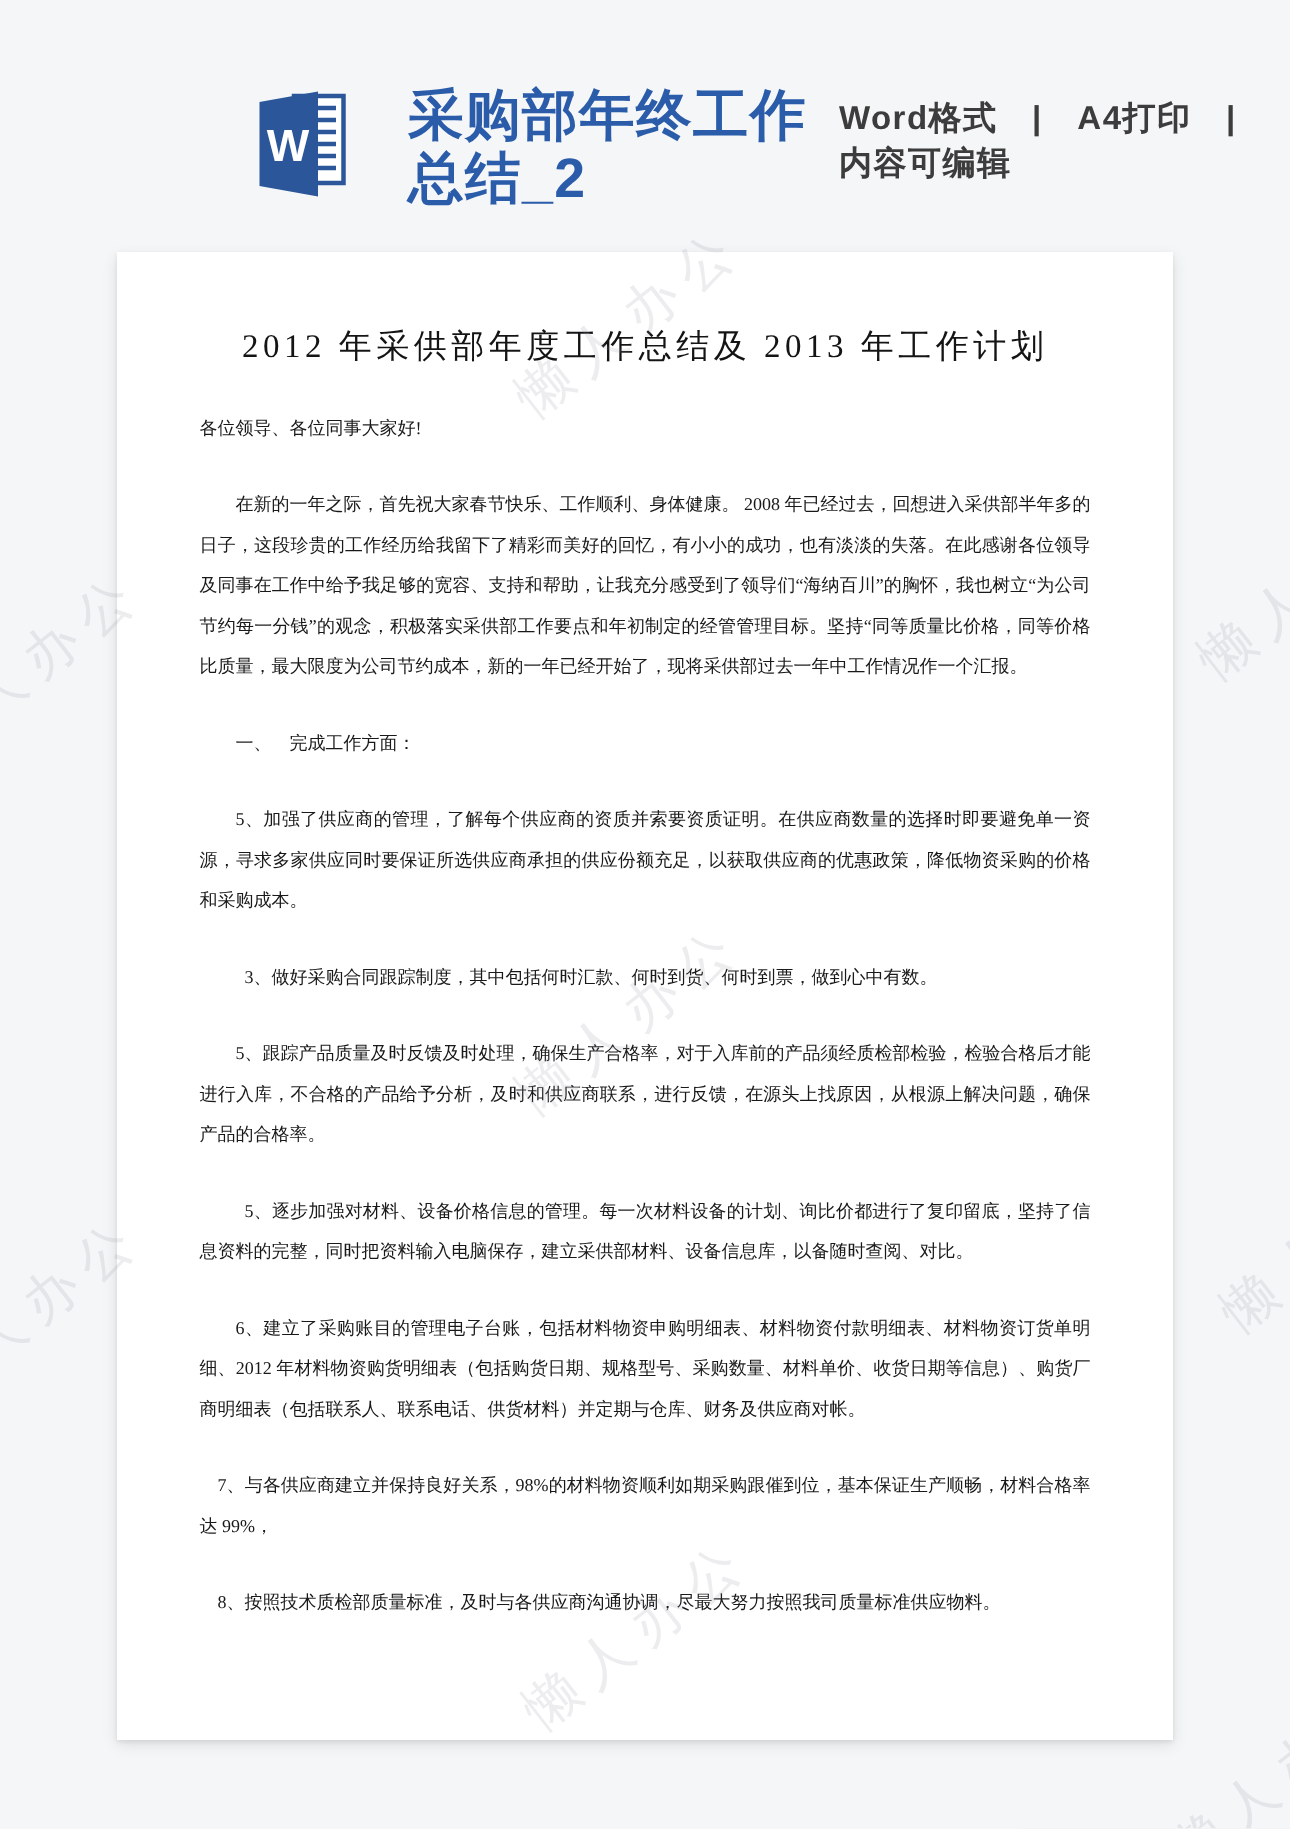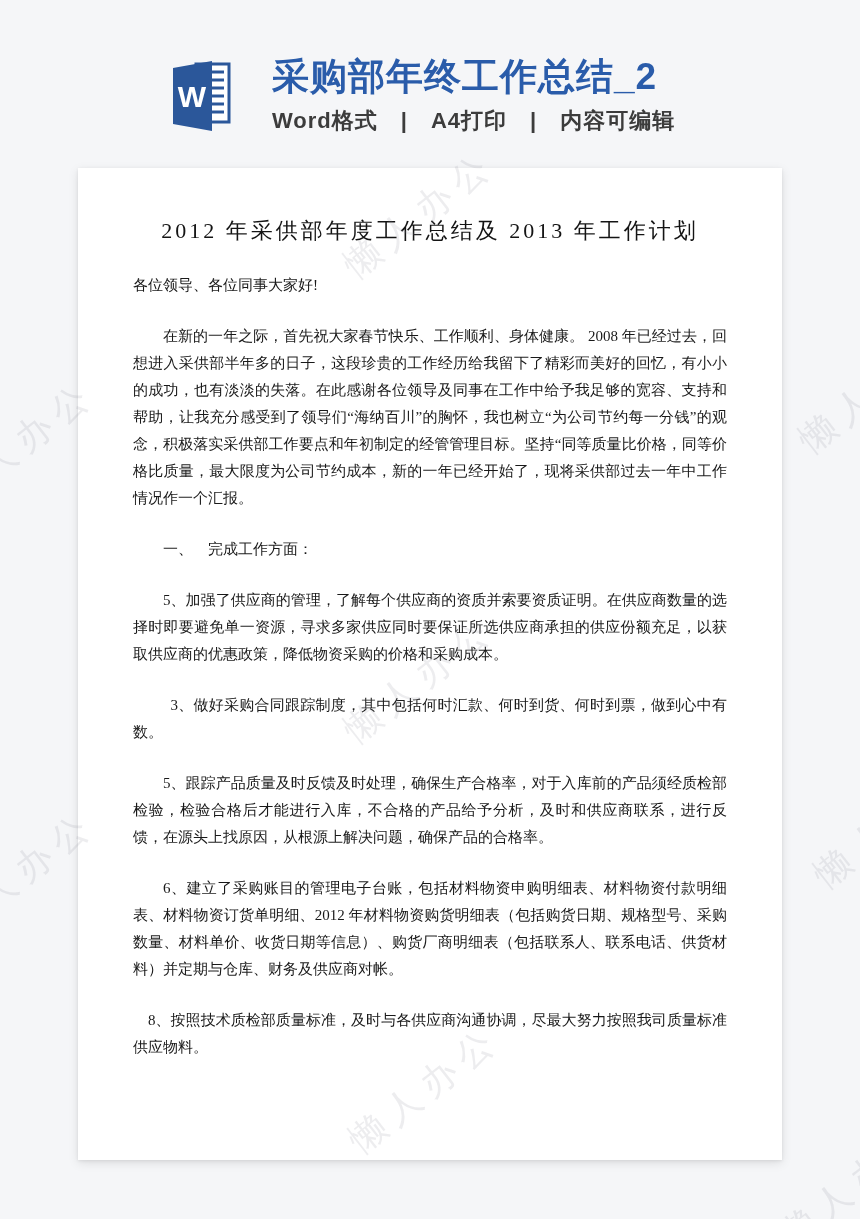--- a/index.html
+++ b/index.html
@@ -18,21 +18,21 @@
   
   .brand {
     position: absolute;
     left: 170px;
     top: 56px;
     display: flex;
     align-items: flex-start;
     gap: 38px;
   }
   .word-icon-wrap { width: 64px; height: 74px; margin-top: 4px; }
-  .brand-text { display: flex; flex-direction: column; }
+  .brand-text { display: flex; flex-direction: row; }
   .file-title {
     font-size: 37px;
     font-weight: bold;
     color: #2a5caa;
     letter-spacing: 1px;
     line-height: 42px;
     font-family: "Liberation Sans", sans-serif;
   }
   .file-meta {
     margin-top: 8px;
@@ -59,21 +59,21 @@
     font-size: 22px;
     font-weight: 500;
     color: #141414;
     text-align: center;
     letter-spacing: 3px;
     margin-bottom: 26px;
     white-space: nowrap;
   }
   .doc-body p {
     font-family: "Liberation Serif", "DejaVu Serif", serif;
-    font-size: 15px;
+    font-size: 12px;
     line-height: 27px;
     color: #191919;
     text-align: justify;
     margin-bottom: 7px;
     margin-top: 24px;
   }
   .indent    { text-indent: 2.5em; }
   .indent-md { text-indent: 2em; }
   .indent-sm { text-indent: 1em; }
   .gap-sm    { margin-bottom: 2px !important; }
@@ -139,18 +139,20 @@
 
   <div class="page">
     <div class="doc-title">2012 年采供部年度工作总结及 2013 年工作计划</div>
     <div class="doc-body">
       <p>各位领导、各位同事大家好!</p>
       <p class="indent-md">在新的一年之际，首先祝大家春节快乐、工作顺利、身体健康。 2008 年已经过去，回想进入采供部半年多的日子，这段珍贵的工作经历给我留下了精彩而美好的回忆，有小小的成功，也有淡淡的失落。在此感谢各位领导及同事在工作中给予我足够的宽容、支持和帮助，让我充分感受到了领导们“海纳百川”的胸怀，我也树立“为公司节约每一分钱”的观念，积极落实采供部工作要点和年初制定的经管管理目标。坚持“同等质量比价格，同等价格比质量，最大限度为公司节约成本，新的一年已经开始了，现将采供部过去一年中工作情况作一个汇报。</p>
       <p class="indent-md">一、　完成工作方面：</p>
       <p class="indent-md">5、加强了供应商的管理，了解每个供应商的资质并索要资质证明。在供应商数量的选择时即要避免单一资源，寻求多家供应同时要保证所选供应商承担的供应份额充足，以获取供应商的优惠政策，降低物资采购的价格和采购成本。</p>
       <p class="indent">3、做好采购合同跟踪制度，其中包括何时汇款、何时到货、何时到票，做到心中有数。</p>
       <p class="indent-md">5、跟踪产品质量及时反馈及时处理，确保生产合格率，对于入库前的产品须经质检部检验，检验合格后才能进行入库，不合格的产品给予分析，及时和供应商联系，进行反馈，在源头上找原因，从根源上解决问题，确保产品的合格率。</p>
+      <p class="indent">5、逐步加强对材料、设备价格信息的管理。每一次材料设备的计划、询比价都进行了复印留底，坚持了信息资料的完整，同时把资料输入电脑保存，建立采供部材料、设备信息库，以备随时查阅、对比。</p>
       <p class="indent-md">6、建立了采购账目的管理电子台账，包括材料物资申购明细表、材料物资付款明细表、材料物资订货单明细、2012 年材料物资购货明细表（包括购货日期、规格型号、采购数量、材料单价、收货日期等信息）、购货厂商明细表（包括联系人、联系电话、供货材料）并定期与仓库、财务及供应商对帐。</p>
+      <p class="indent-sm gap-sm">7、与各供应商建立并保持良好关系，98%的材料物资顺利如期采购跟催到位，基本保证生产顺畅，材料合格率达 99%，</p>
       <p class="indent-sm">8、按照技术质检部质量标准，及时与各供应商沟通协调，尽最大努力按照我司质量标准供应物料。</p>
     </div>
   </div>
 
 </div>
 
 </body></html>

